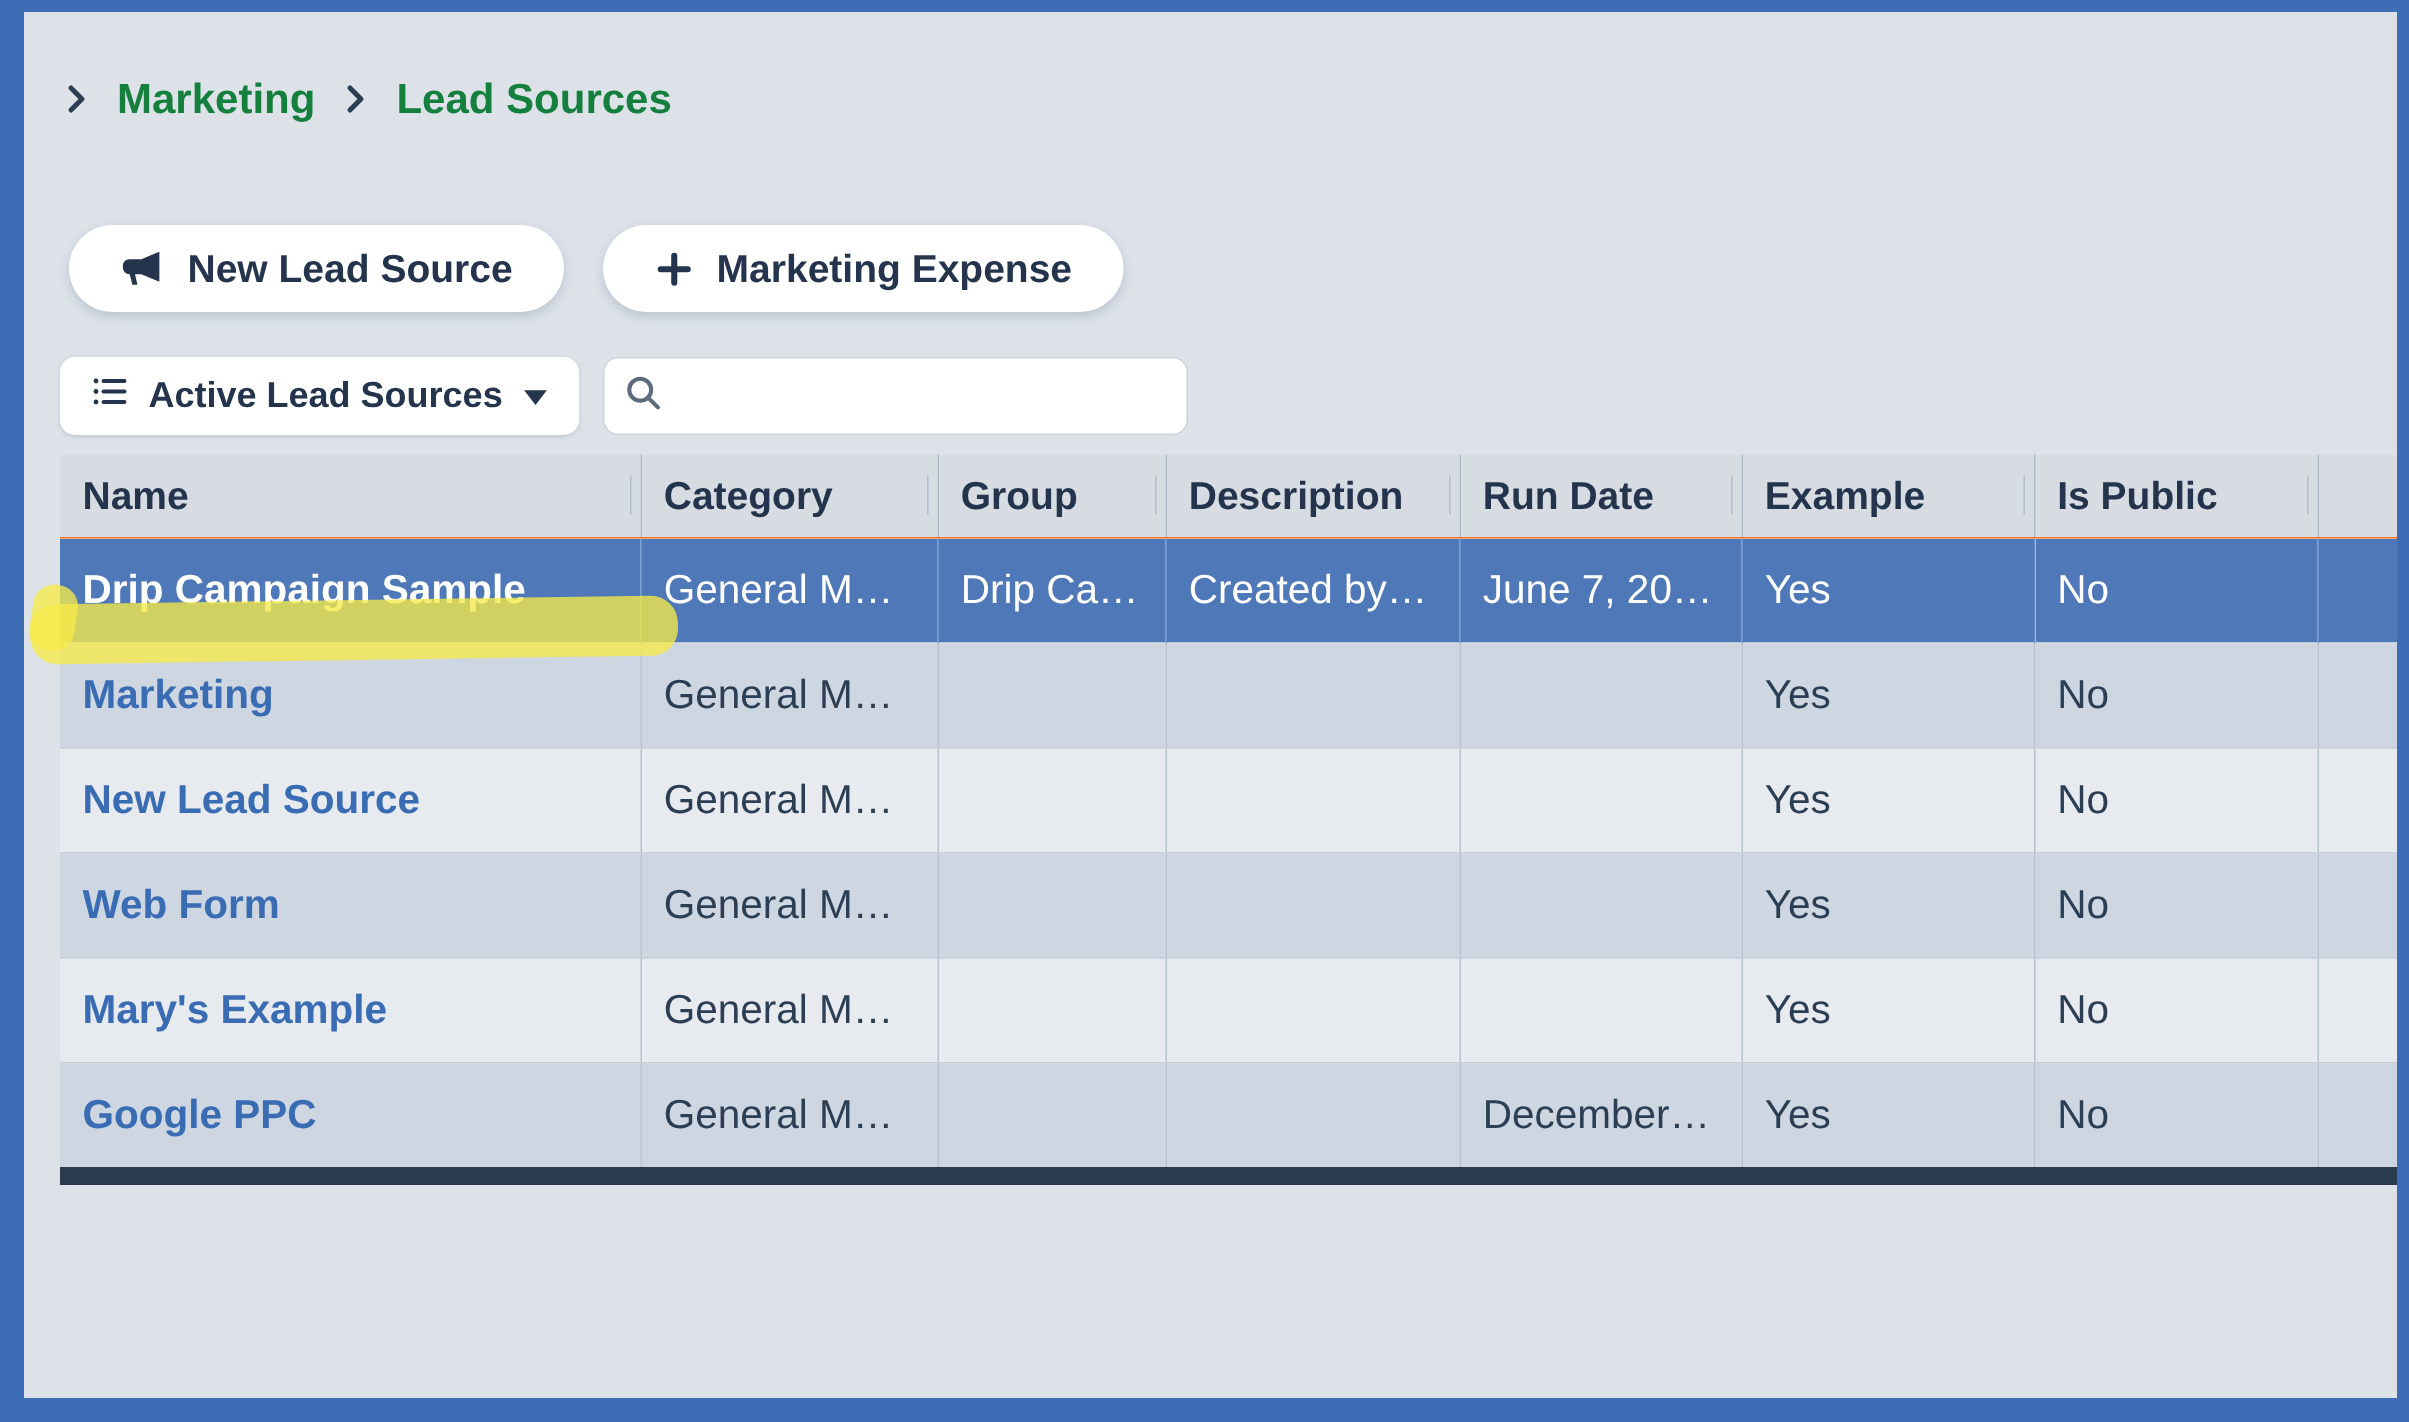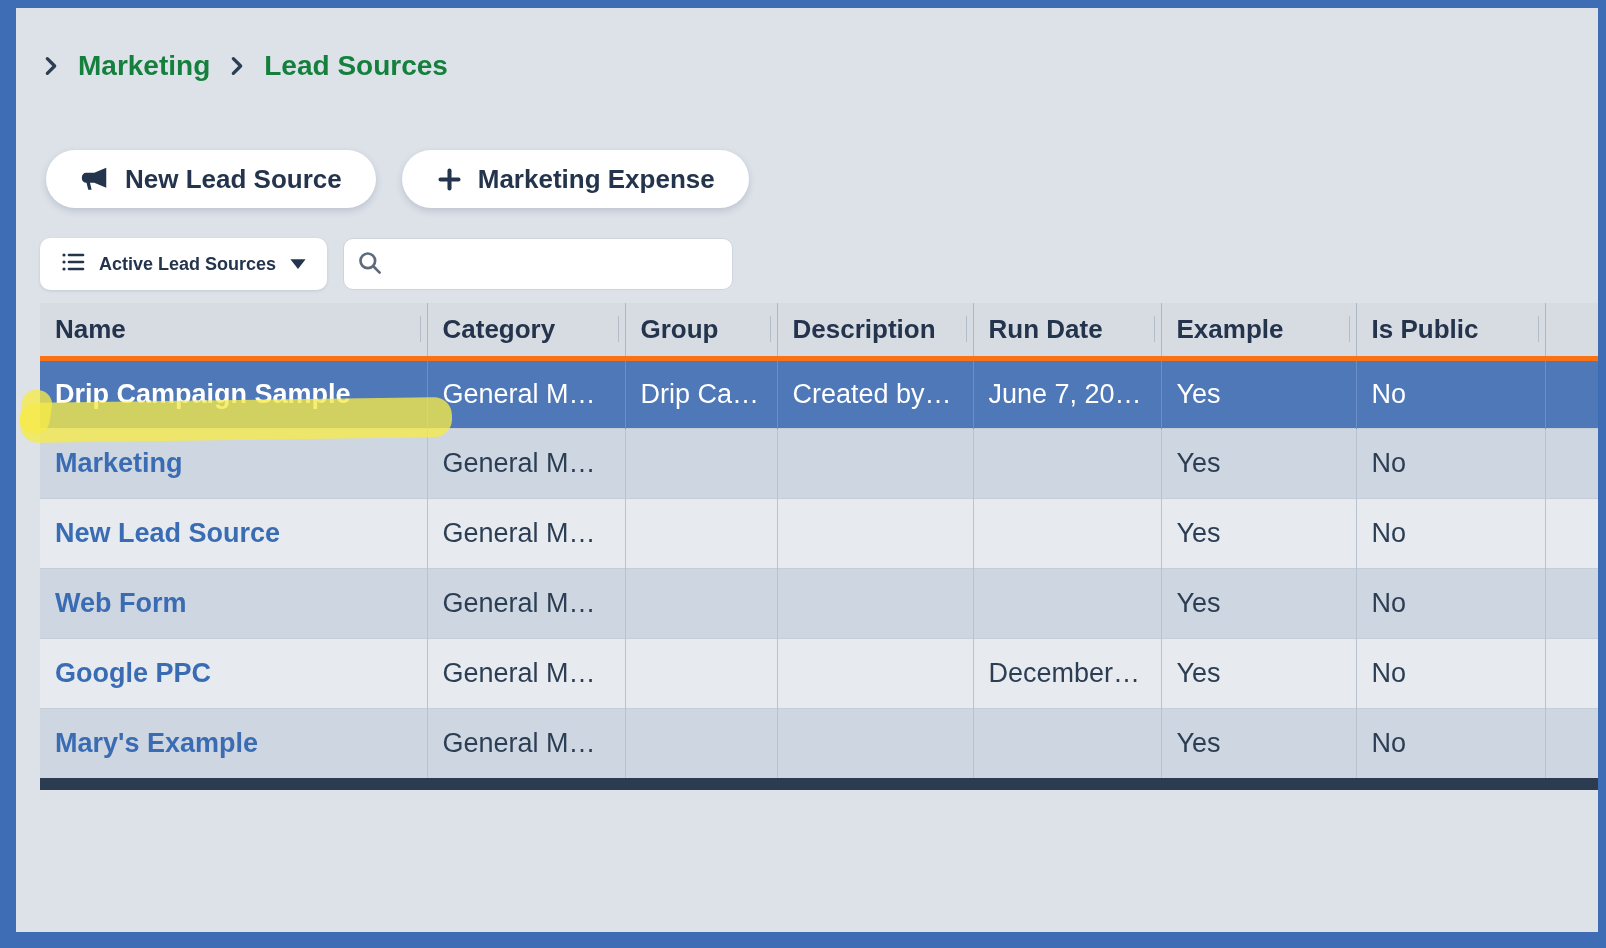--- a/index.html
+++ b/index.html
@@ -26,39 +26,39 @@
     color:#24344d; font-size:26px; font-weight:700; cursor:pointer;
     font-family:"Liberation Sans", sans-serif;
   }
   .pill .icon { display:inline-flex; align-items:center; }
   
   .filter-row { display:flex; gap:16px; margin:30px 0 0 24px; align-items:center; }
   .view-select {
     display:inline-flex; align-items:center; gap:13px;
     height:52px; padding:0 20px; border:none; border-radius:10px;
     background:#ffffff; box-shadow:0 1px 3px rgba(40,60,90,.15);
-    color:#24344d; font-size:18px; font-weight:700; cursor:pointer;
+    color:#24344d; font-size:24px; font-weight:700; cursor:pointer;
     font-family:"Liberation Sans", sans-serif;
   }
   .search-box {
     display:flex; align-items:center; gap:8px;
     width:390px; height:52px; padding:0 12px;
     background:#ffffff; border:1px solid #ced4dd; border-radius:10px;
   }
   .search-box input {
     flex:1; border:none; outline:none; background:transparent;
     font-size:24px; color:#2c3e53; font-family:"Liberation Sans", sans-serif;
   }
   
   .table-wrap { position:relative; margin:13px 0 0 24px; width:1565px; }
   table { border-collapse:collapse; table-layout:fixed; width:1565px; }
   th {
     background:#d7dbe2; text-align:left; height:55px; padding:0 10px 0 15px;
     font-size:26px; font-weight:700; color:#24344d;
-    border-right:1px solid #aeb7c5; border-bottom:5px solid #f97316;
+    border-right:1px solid #aeb7c5; border-bottom:1px solid #f97316;
     position:relative; white-space:nowrap; overflow:hidden; cursor:pointer;
   }
   th::after {
     content:""; position:absolute; right:6px; top:50%; transform:translateY(-50%);
     width:1px; height:26px; background:#b3bcc9;
   }
   td {
     height:70px; padding:0 10px 0 15px; font-size:27px; color:#2c3e53;
     border-right:1px solid #b9c2cf; white-space:nowrap; overflow:hidden;
   }
@@ -209,35 +209,35 @@
             <td class="name-cell">Web Form</td>
             <td>General M…</td>
             <td></td>
             <td></td>
             <td></td>
             <td>Yes</td>
             <td>No</td>
             <td></td>
           </tr>
           <tr>
+            <td class="name-cell">Mary's Example</td>
+            <td>General M…</td>
+            <td></td>
+            <td></td>
+            <td></td>
+            <td>Yes</td>
+            <td>No</td>
+            <td></td>
+          </tr>
+          <tr>
             <td class="name-cell">Google PPC</td>
             <td>General M…</td>
             <td></td>
             <td></td>
             <td>December…</td>
-            <td>Yes</td>
-            <td>No</td>
-            <td></td>
-          </tr>
-          <tr>
-            <td class="name-cell">Mary's Example</td>
-            <td>General M…</td>
-            <td></td>
-            <td></td>
-            <td></td>
             <td>Yes</td>
             <td>No</td>
             <td></td>
           </tr>
         </tbody>
     </table>
     <div class="partial-row"></div>
     <div class="highlight"></div>
   </div>
 

